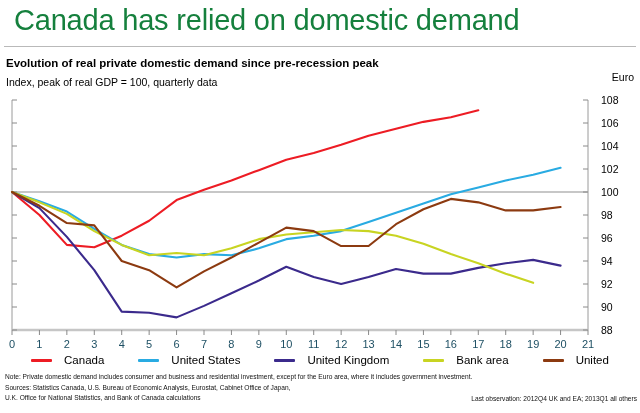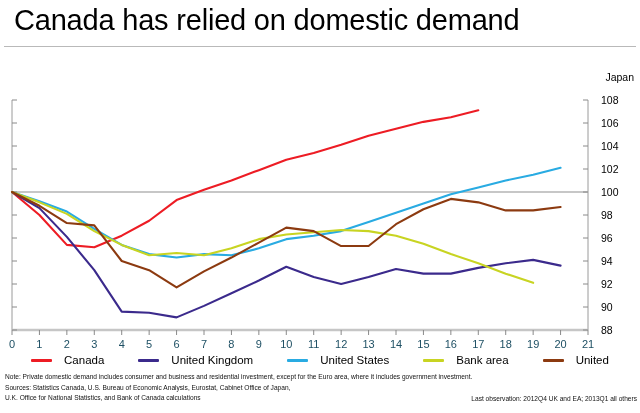--- a/index.html
+++ b/index.html
@@ -22,21 +22,21 @@
     box-sizing: border-box;
   }
 
   
   #title {
     position: absolute;
     left: 14px;
     top: 4px;
     font-size: 29px;
     font-weight: 400;
-    color: #000000;
+    color: #15803d;
     letter-spacing: -0.2px;
     white-space: nowrap;
   }
   #title-rule {
     position: absolute;
     left: 4px;
     top: 46px;
     width: 632px;
     height: 1px;
     background: #b9b9b9;
@@ -145,21 +145,23 @@
   }
 </style>
 </head>
 <body>
 
 <div id="slide">
 
   <div id="title">Canada has relied on domestic demand</div>
   <div id="title-rule"></div>
 
-  <div id="axis-unit">Japan</div>
+  <div id="subtitle">Evolution of real private domestic demand since pre-recession peak</div>
+  <div id="subsubtitle">Index, peak of real GDP = 100, quarterly data</div>
+  <div id="axis-unit">Euro</div>
 
   <div id="plot-wrap">
     <svg id="plot-svg" width="640" height="258" viewBox="0 0 640 258">
         <line x1="12" y1="8" x2="12" y2="238" stroke="#9a9a9a" stroke-width="1"></line>
         <line x1="588" y1="8" x2="588" y2="238" stroke="#9a9a9a" stroke-width="1"></line>
         <line x1="12" y1="238" x2="588" y2="238" stroke="#c6c6c6" stroke-width="2.4"></line>
         <line x1="12" y1="100" x2="588" y2="100" stroke="#b5b5b5" stroke-width="1.3"></line>
         <line x1="12" y1="238" x2="17" y2="238" stroke="#8a8a8a" stroke-width="1"></line>
         <line x1="583" y1="238" x2="588" y2="238" stroke="#8a8a8a" stroke-width="1"></line>
         <text x="601" y="242" class="ytick-label">88</text>
@@ -244,26 +246,26 @@
         <polyline points="12.00,100.00 39.43,113.80 66.86,131.05 94.29,133.35 121.71,169.00 149.14,178.20 176.57,195.45 204.00,179.35 231.43,165.55 258.86,150.60 286.29,135.65 313.71,139.10 341.14,154.05 368.57,154.05 396.00,132.20 423.43,117.25 450.86,106.90 478.29,110.35 505.71,118.40 533.14,118.40 560.57,114.95" class="series-path" stroke="#8C3A10"></polyline>
       </svg>
   </div>
 
   <div id="legend">
       <div class="legend-item">
         <span class="legend-swatch" style="background: rgb(237, 28, 36);"></span>
         <span>Canada</span>
       </div>
       <div class="legend-item">
+        <span class="legend-swatch" style="background: rgb(41, 171, 226);"></span>
+        <span>United States</span>
+      </div>
+      <div class="legend-item">
         <span class="legend-swatch" style="background: rgb(59, 42, 140);"></span>
         <span>United Kingdom</span>
-      </div>
-      <div class="legend-item">
-        <span class="legend-swatch" style="background: rgb(41, 171, 226);"></span>
-        <span>United States</span>
       </div>
       <div class="legend-item">
         <span class="legend-swatch" style="background: rgb(200, 212, 34);"></span>
         <span>Bank area</span>
       </div>
       <div class="legend-item">
         <span class="legend-swatch" style="background: rgb(140, 58, 16);"></span>
         <span>United</span>
       </div>
     </div>

